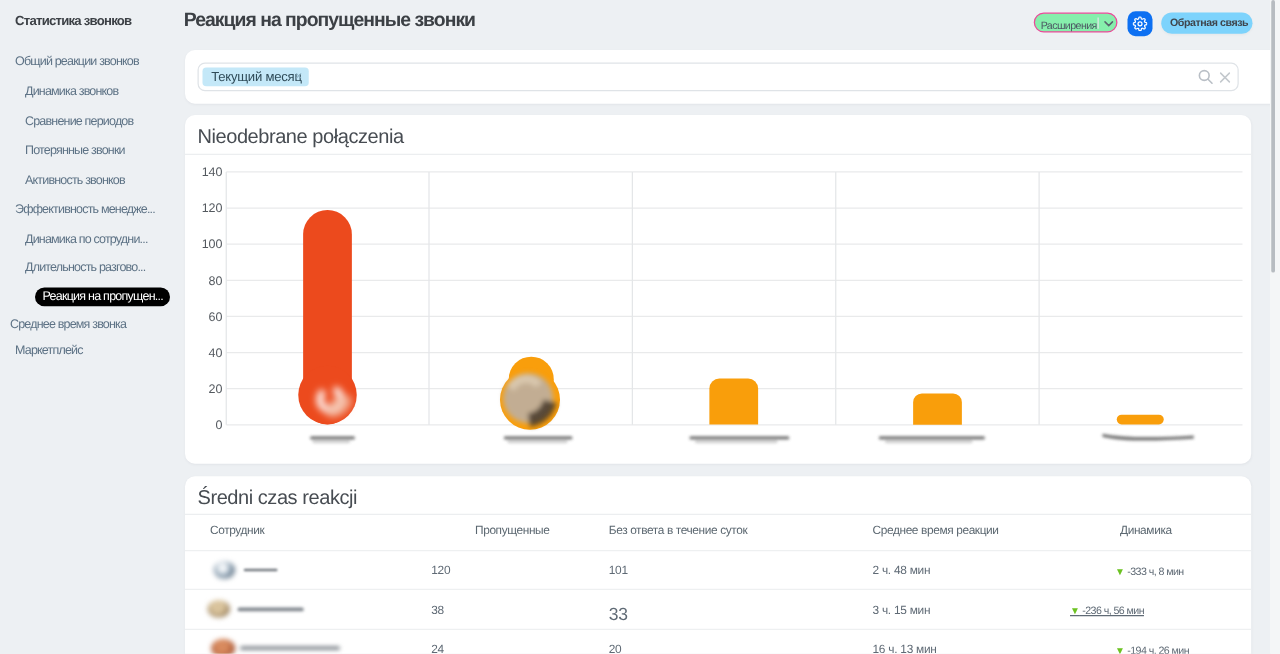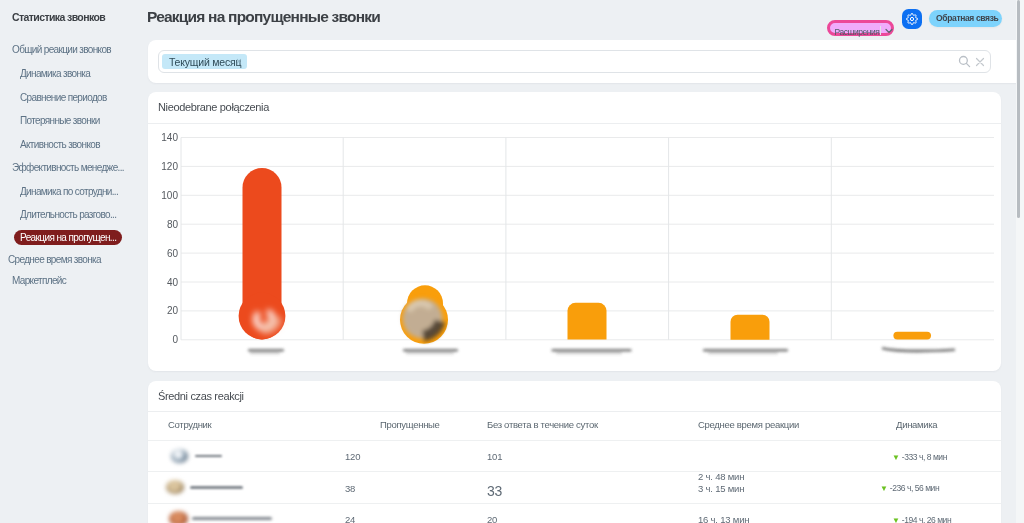--- a/index.html
+++ b/index.html
@@ -1,41 +1,41 @@
 <!DOCTYPE html>
 <html><head>
 <meta charset="utf-8">
 <style>
   * { margin:0; padding:0; box-sizing:border-box; }
   html,body { width:1024px; height:523px; overflow:hidden; }
   body { background:#edf0f3; font-family:"Liberation Sans", sans-serif; position:relative; }
   .abs { position:absolute; }
   .card { position:absolute; background:#fff; border-radius:8px; box-shadow:0 1px 2px rgba(60,70,80,0.06); }
   .sideitem { position:absolute; font-size:10px; color:#5d7285; letter-spacing:-0.65px; white-space:nowrap; }
-  .cardtitle { font-size:11px; color:#474c52; letter-spacing:-0.35px; }
+  .cardtitle { font-size:16px; color:#474c52; letter-spacing:-0.35px; }
 </style>
 </head>
 <body>
 
 <div class="abs" style="left:12px; top:11px; font-size:10.5px; font-weight:bold; color:#3c4045; letter-spacing:-0.6px;">Статистика звонков</div>
 <div class="sideitem" style="left:12px; top:44px;">Общий реакции звонков</div>
-<div class="sideitem" style="left:20px; top:68px;">Динамика звонка</div>
+<div class="sideitem" style="left:20px; top:68px;">Динамика звонков</div>
 <div class="sideitem" style="left:20px; top:91.5px;">Сравнение периодов</div>
 <div class="sideitem" style="left:20px; top:115px;">Потерянные звонки</div>
 <div class="sideitem" style="left:20px; top:138.5px;">Активность звонков</div>
 <div class="sideitem" style="left:12px; top:162px;">Эффективность менедже...</div>
 <div class="sideitem" style="left:20px; top:185.5px;">Динамика по сотрудни...</div>
 <div class="sideitem" style="left:20px; top:209px;">Длительность разгово...</div>
-<div class="abs" style="left:14px; top:229.5px; height:15px; padding:0 6px; background:#7f1d1d; border-radius:8px; line-height:15px; font-size:10px; color:#fff; letter-spacing:-0.6px;">Реакция на пропущен...</div>
+<div class="abs" style="left:28px; top:229.5px; height:15px; padding:0 6px; background:#000000; border-radius:8px; line-height:15px; font-size:10px; color:#fff; letter-spacing:-0.6px;">Реакция на пропущен...</div>
 <div class="sideitem" style="left:8px; top:253.5px;">Среднее время звонка</div>
 <div class="sideitem" style="left:12px; top:275px;">Маркетплейс</div>
 
 <div class="abs" style="left:147px; top:8px; font-size:15.5px; font-weight:bold; color:#3c4045; letter-spacing:-0.78px;">Реакция на пропущенные звонки</div>
 
-<div class="abs" style="left:827px; top:20px; width:67px; height:16px; background:#f0abfc; border:3px solid #ec4899; border-radius:8px;">
+<div class="abs" style="left:827px; top:10px; width:67px; height:16px; background:#86efac; border:1px solid #ec4899; border-radius:8px;">
   <span class="abs" style="left:4.5px; top:3.5px; font-size:8.5px; color:#4c5763; letter-spacing:-0.45px;">Расширения</span>
   <span class="abs" style="left:50px; top:3px; width:1px; height:9px; background:#e2e5e8;"></span>
   <svg class="abs" style="left:55px; top:5px;" width="8" height="6" viewBox="0 0 8 6">
       <path d="M1 1.5 L4 4.5 L7 1.5" fill="none" stroke="#5a646e" stroke-width="1.2" stroke-linecap="round"></path>
     </svg>
 </div>
 
 <div class="abs" style="left:902px; top:9px; width:20px; height:20px; background:#0d70f2; border-radius:6.5px;">
   <svg class="abs" style="left:4px; top:4px;" width="12" height="12" viewBox="0 0 24 24" fill="none" stroke="#fff" stroke-width="2">
     <circle cx="12" cy="12" r="3.2"></circle>
@@ -151,30 +151,30 @@
   <div class="abs" style="top:38px; left:197px; font-size:9.5px; color:#5b6770; letter-spacing:-0.3px;padding-left:35px;">Пропущенные</div>
   <div class="abs" style="top:38px; left:339px; font-size:9.5px; color:#5b6770; letter-spacing:-0.3px;">Без ответа в течение суток</div>
   <div class="abs" style="top:38px; left:550px; font-size:9.5px; color:#5b6770; letter-spacing:-0.3px;">Среднее время реакции</div>
   <div class="abs" style="top:38px; left:748px; font-size:9.5px; color:#5b6770; letter-spacing:-0.3px;">Динамика</div>
   <div class="abs" style="left:0; top:58.5px; width:853px; height:1px; background:#eef0f1;"></div>
 
   <div class="abs" style="left:23px; top:67.5px; width:17px; height:14.5px; border-radius:50%; background:radial-gradient(circle at 42% 38%, #f4f7fa 22%, #8fa3b4 50%, #49596a 85%); filter:blur(2px);"></div>
   <div class="abs" style="left:47px; top:73.5px; width:27px; height:2.4px; background:#737980; border-radius:1px; filter:blur(1px);"></div>
   <div class="abs" style="top:70px; left:197px; font-size:9.5px; color:#5f6a75; letter-spacing:-0.2px;">120</div>
   <div class="abs" style="top:70px; left:339px; font-size:9.5px; color:#5f6a75; letter-spacing:-0.2px;">101</div>
-  <div class="abs" style="top:70px; left:550px; font-size:9.5px; color:#5f6a75; letter-spacing:-0.2px;margin-top:20px;">2 ч. 48 мин</div>
+  <div class="abs" style="top:70px; left:550px; font-size:9.5px; color:#5f6a75; letter-spacing:-0.2px;">2 ч. 48 мин</div>
   <div class="abs" style="top:70.5px; left:744px; font-size:8.5px; color:#5f6a75; letter-spacing:-0.45px;"><span style="color:#6cc222; font-size:8px; letter-spacing:0;">▼</span> -333 ч, 8 мин</div>
   <div class="abs" style="left:0; top:90px; width:853px; height:1px; background:#eef0f1;"></div>
 
   <div class="abs" style="left:17.5px; top:98.5px; width:18px; height:14.5px; border-radius:50%; background:radial-gradient(circle at 45% 35%, #d9c39c 40%, #8a6f4a 75%, #2a2118 100%); filter:blur(2px);"></div>
   <div class="abs" style="left:42px; top:104.5px; width:53px; height:3px; background:#80868d; border-radius:1.5px; filter:blur(1.3px);"></div>
   <div class="abs" style="top:101.5px; left:197px; font-size:9.5px; color:#5f6a75; letter-spacing:-0.2px;">38</div>
   <div class="abs" style="top:101.5px; left:339px; font-size:14px; color:#5f6a75; letter-spacing:-0.2px;">33</div>
   <div class="abs" style="top:101.5px; left:550px; font-size:9.5px; color:#5f6a75; letter-spacing:-0.2px;">3 ч. 15 мин</div>
-  <div class="abs" style="top:102px; left:732px; font-size:8.5px; color:#5f6a75; letter-spacing:-0.45px;"><span style="color:#6cc222; font-size:8px; letter-spacing:0;">▼</span> -236 ч, 56 мин</div>
+  <div class="abs" style="top:102px; left:708px; font-size:8.5px; color:#5f6a75; letter-spacing:-0.45px;text-decoration:underline;"><span style="color:#6cc222; font-size:8px; letter-spacing:0;">▼</span> -236 ч, 56 мин</div>
   <div class="abs" style="left:0; top:121.5px; width:853px; height:1px; background:#eef0f1;"></div>
 
   <div class="abs" style="left:21px; top:130px; width:19px; height:14.5px; border-radius:50%; background:radial-gradient(circle at 45% 40%, #d88a5e 35%, #a85432 70%, #6e3018 100%); filter:blur(2px);"></div>
   <div class="abs" style="left:44px; top:136px; width:80px; height:3px; background:#80868d; border-radius:1.5px; filter:blur(1.5px);"></div>
   <div class="abs" style="top:133px; left:197px; font-size:9.5px; color:#5f6a75; letter-spacing:-0.2px;">24</div>
   <div class="abs" style="top:133px; left:339px; font-size:9.5px; color:#5f6a75; letter-spacing:-0.2px;">20</div>
   <div class="abs" style="top:133px; left:550px; font-size:9.5px; color:#5f6a75; letter-spacing:-0.2px;">16 ч. 13 мин</div>
   <div class="abs" style="top:133.5px; left:744px; font-size:8.5px; color:#5f6a75; letter-spacing:-0.45px;"><span style="color:#6cc222; font-size:8px; letter-spacing:0;">▼</span> -194 ч, 26 мин</div>
 </div>
 

